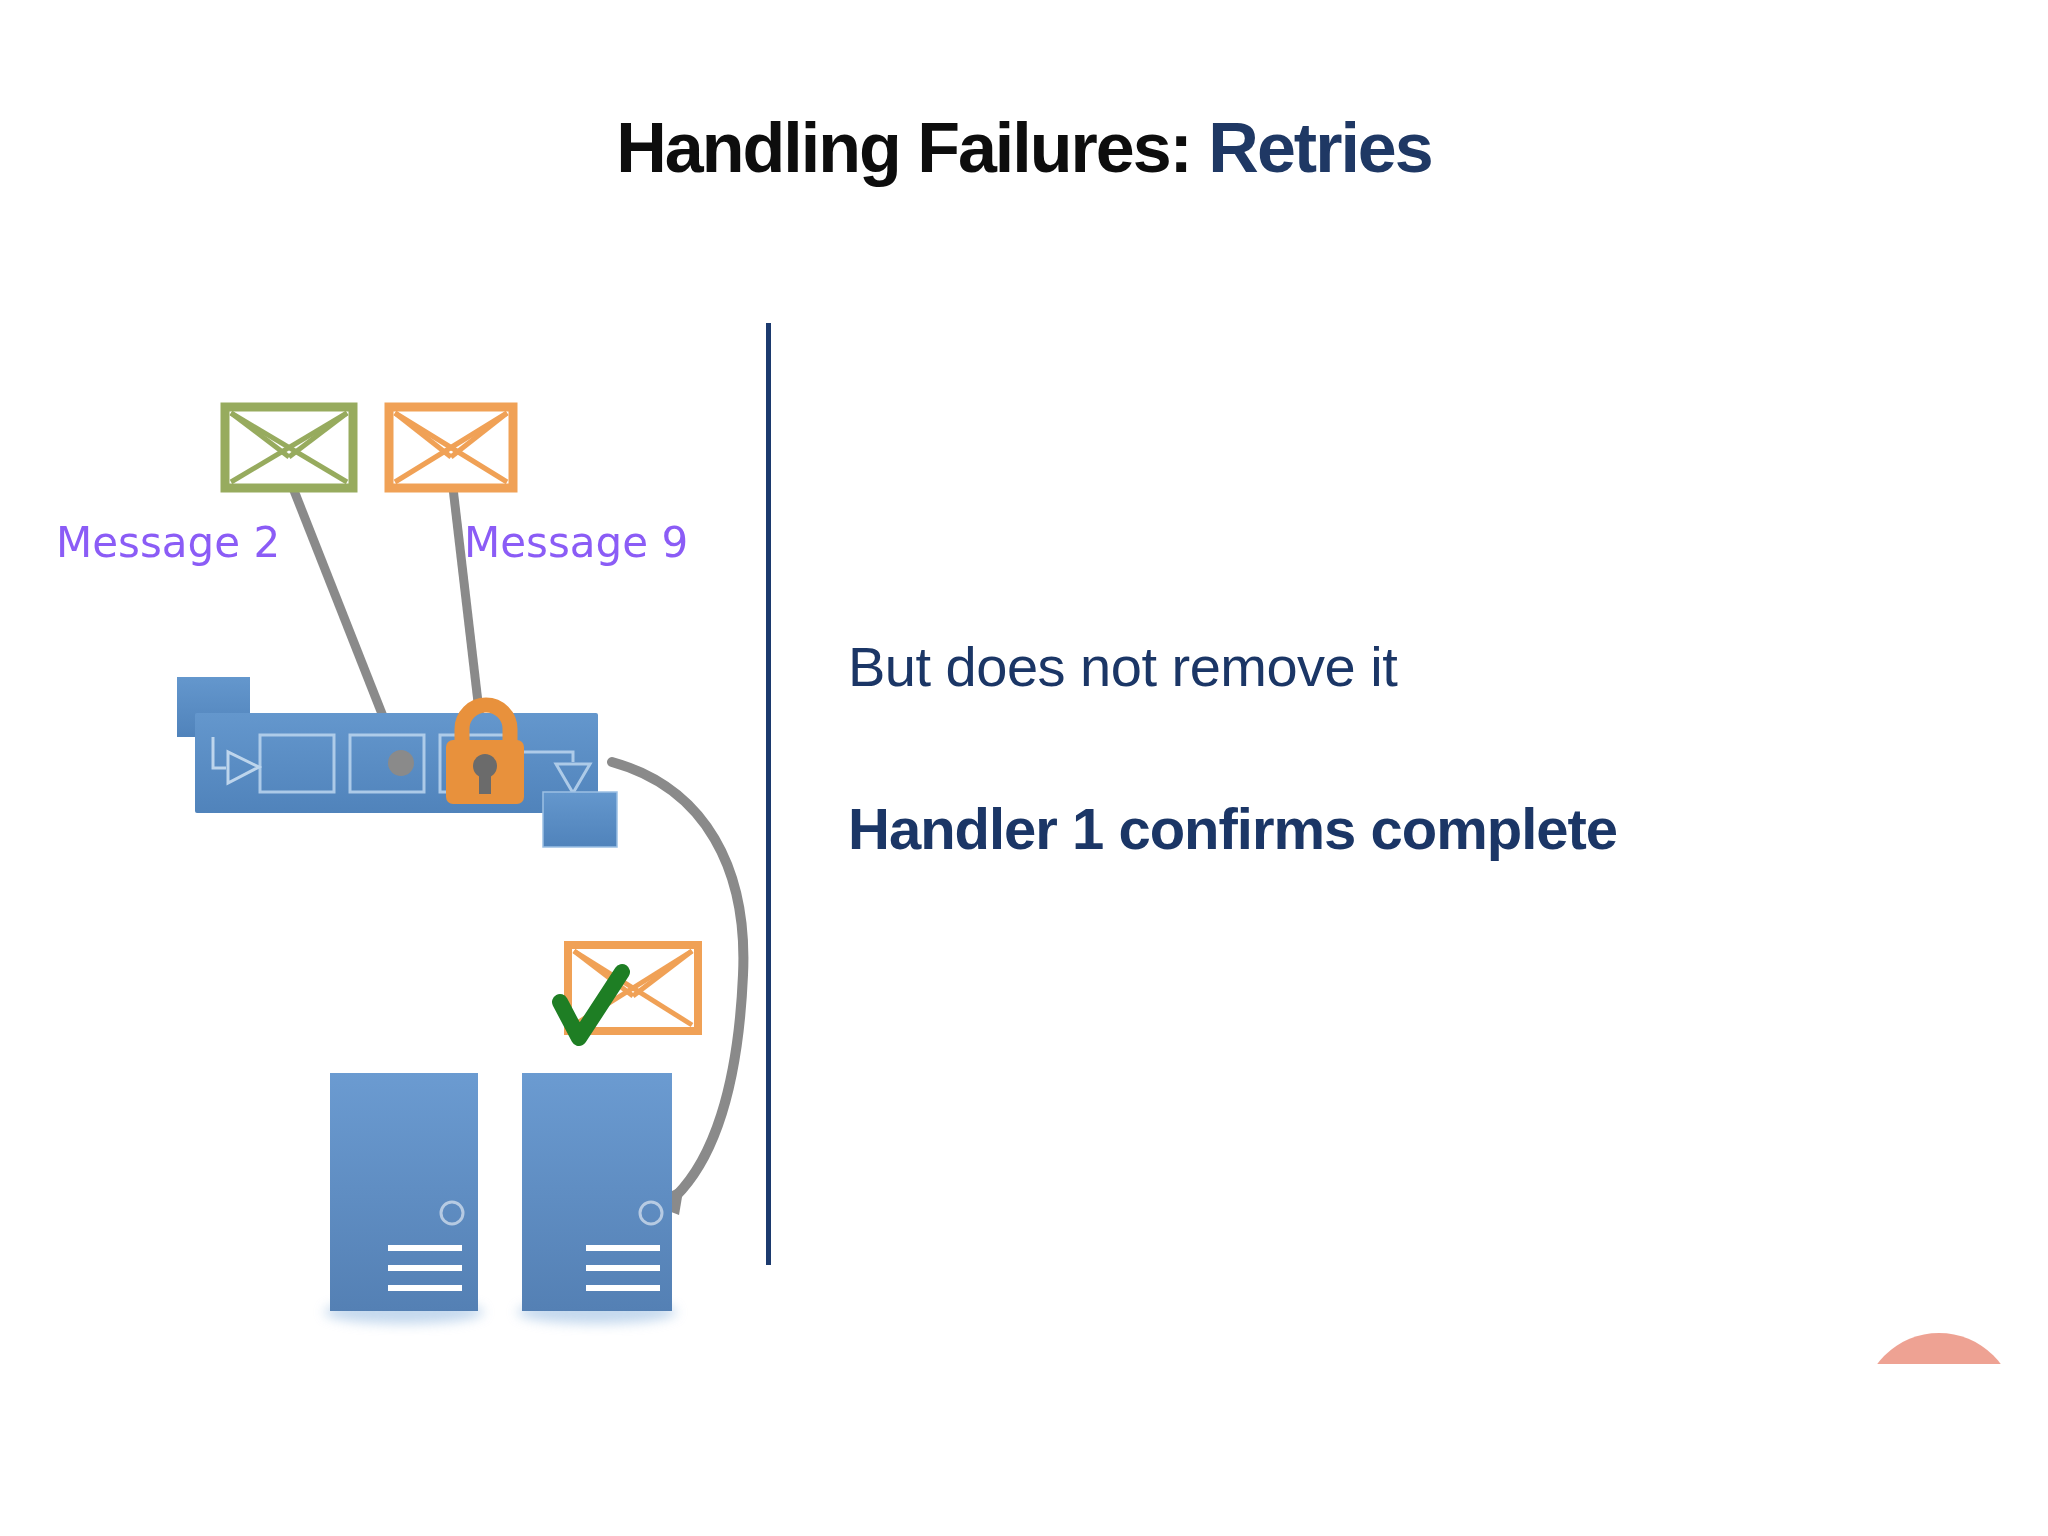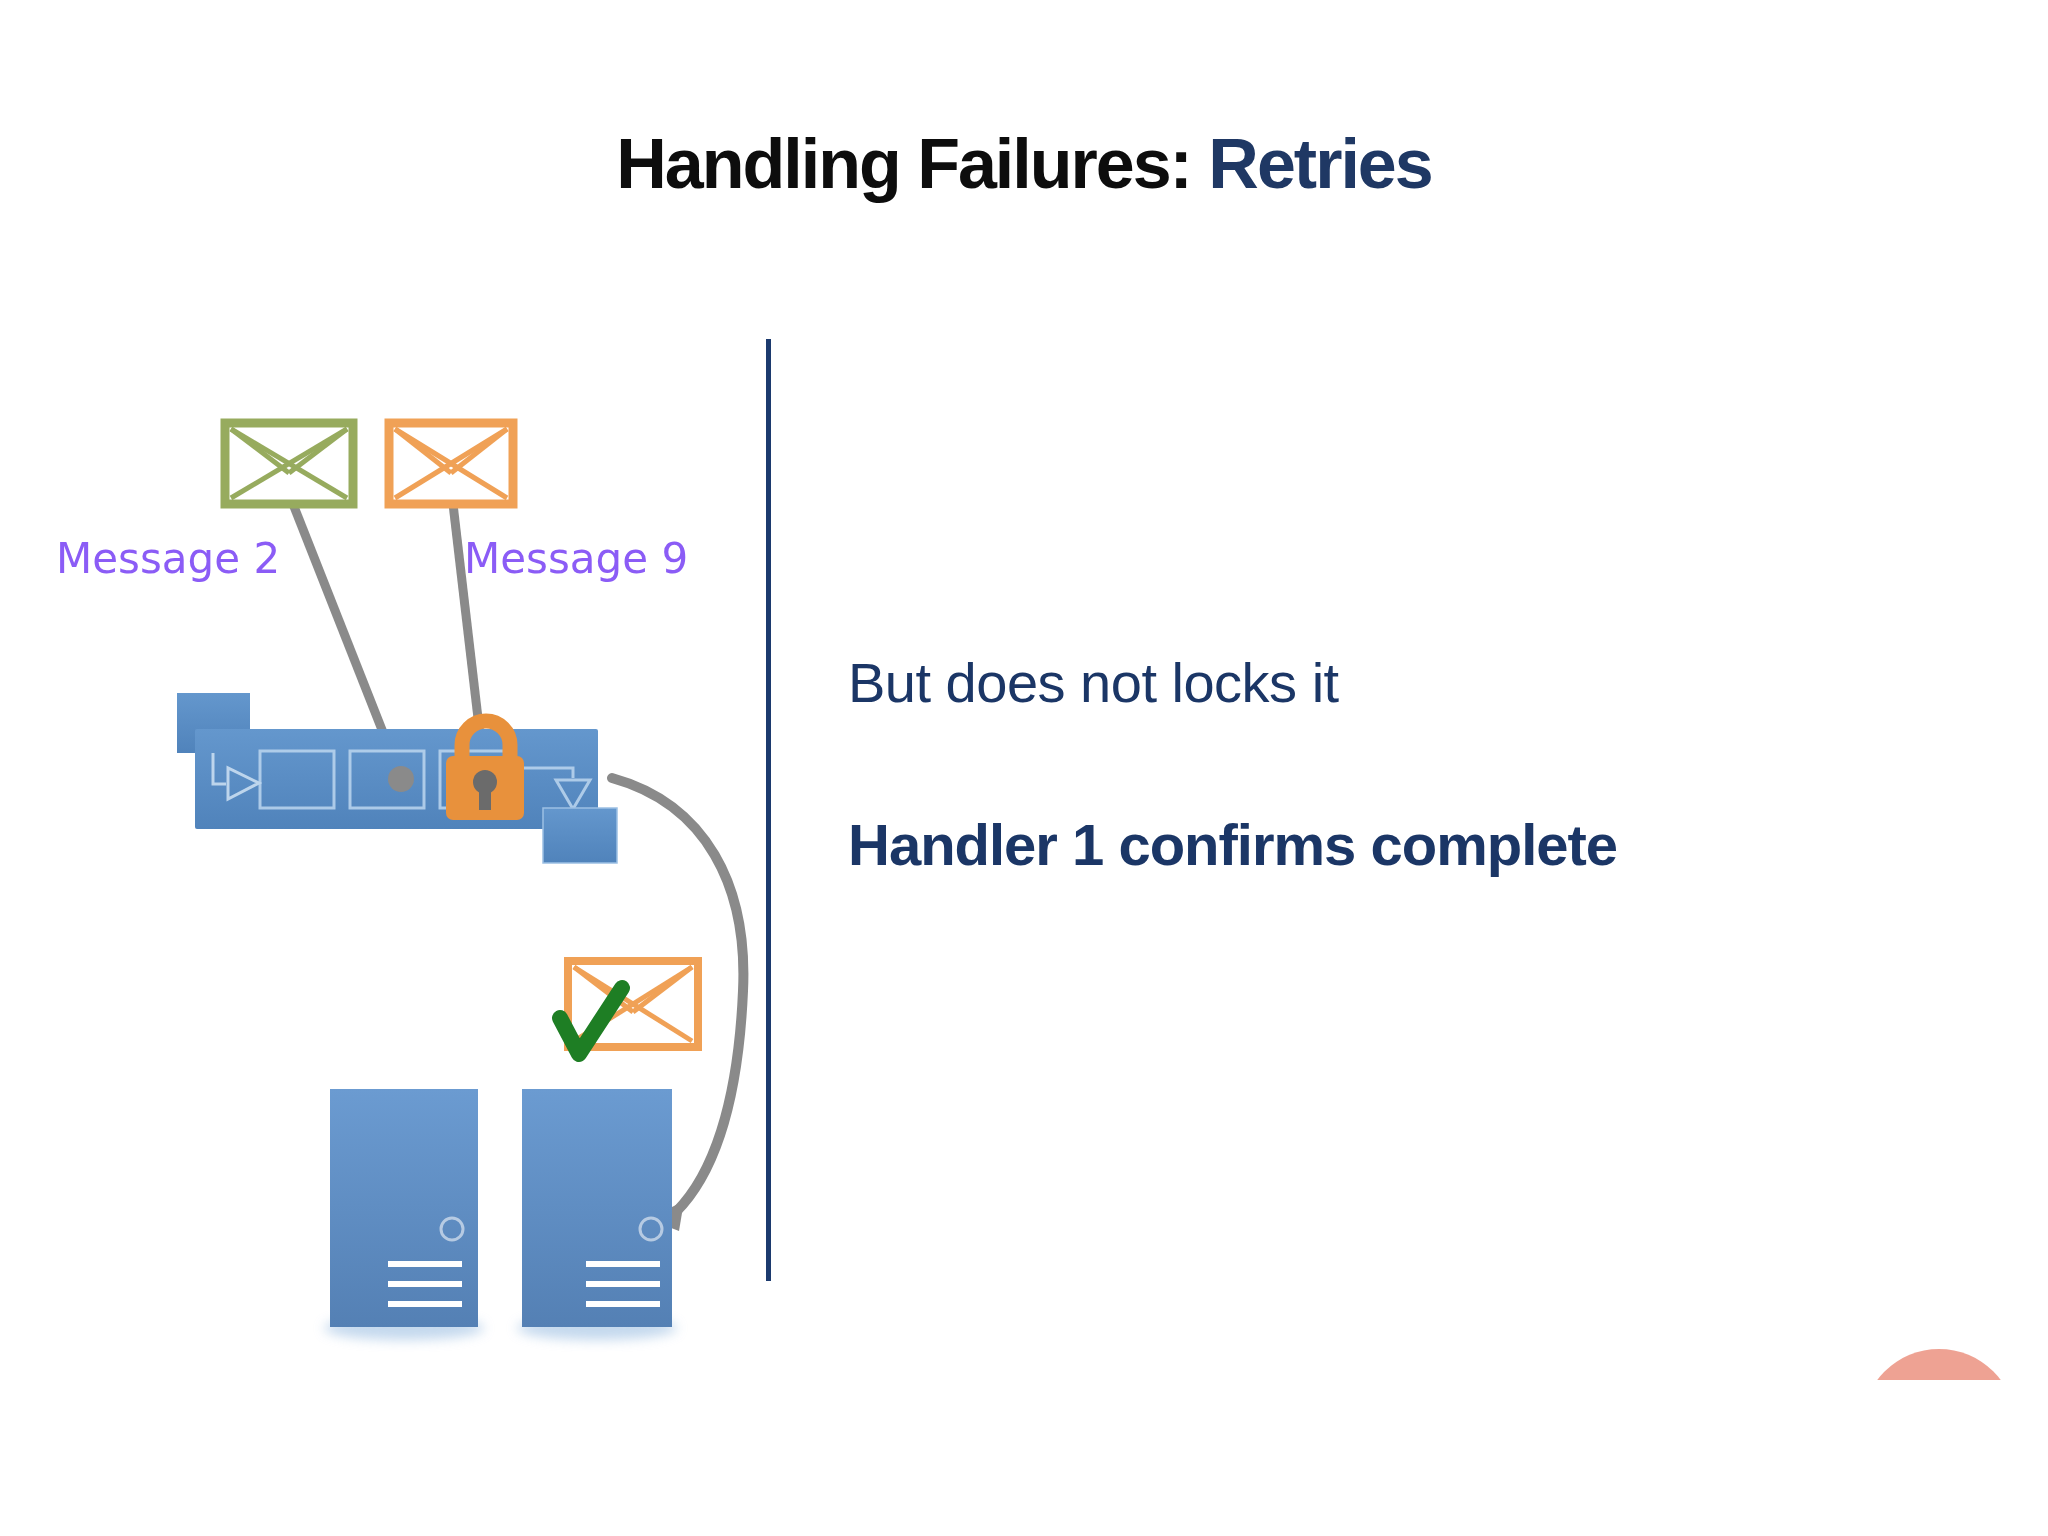--- a/index.html
+++ b/index.html
@@ -1,18 +1,18 @@
 <!DOCTYPE html>
 <html><head>
 <meta charset="utf-8">
 <style>
   html,body{margin:0;padding:0;background:#ffffff;}
   .slide{
     position:relative;width:2048px;height:1364px;background:#ffffff;
-    overflow:hidden;font-family:"Liberation Sans",sans-serif;margin-top:16px;
+    overflow:hidden;font-family:"Liberation Sans",sans-serif;
   }
   
   .title{
     position:absolute;top:108px;left:0;width:2048px;text-align:center;
     font-size:70px;font-weight:bold;letter-spacing:-2px;color:#0d0d0d;
     font-stretch:condensed;
   }
   .title .hl{color:#1f3864;}
   
   .diagram{position:absolute;left:0;top:0;width:780px;height:1340px;}
@@ -160,21 +160,21 @@
           <line x1="586" y1="1288" x2="660" y2="1288"></line>
       </g>
     </g>
   </svg>
 
   <div class="msg-label m2">Message 2</div>
   <div class="msg-label m1">Message 9</div>
 
   <div class="divider"></div>
 
-  <div class="bullet b3 regular">But does not locks it</div>
+  <div class="bullet b3 regular">But does not remove it</div>
   <div class="bullet b4">Handler 1 confirms complete</div>
 
   <svg class="mountains" viewBox="0 0 415 243" xmlns="http://www.w3.org/2000/svg">
     <polygon points="0,210 120,120 190,170 300,95 415,150 415,243 0,243" fill="#ececec"></polygon>
     <polygon points="200,180 290,130 415,185 415,243 200,243" fill="#e2e2e2" opacity="0.85"></polygon>
   </svg>
 
   <div class="play-badge">
     <div class="tri"></div>
   </div>

